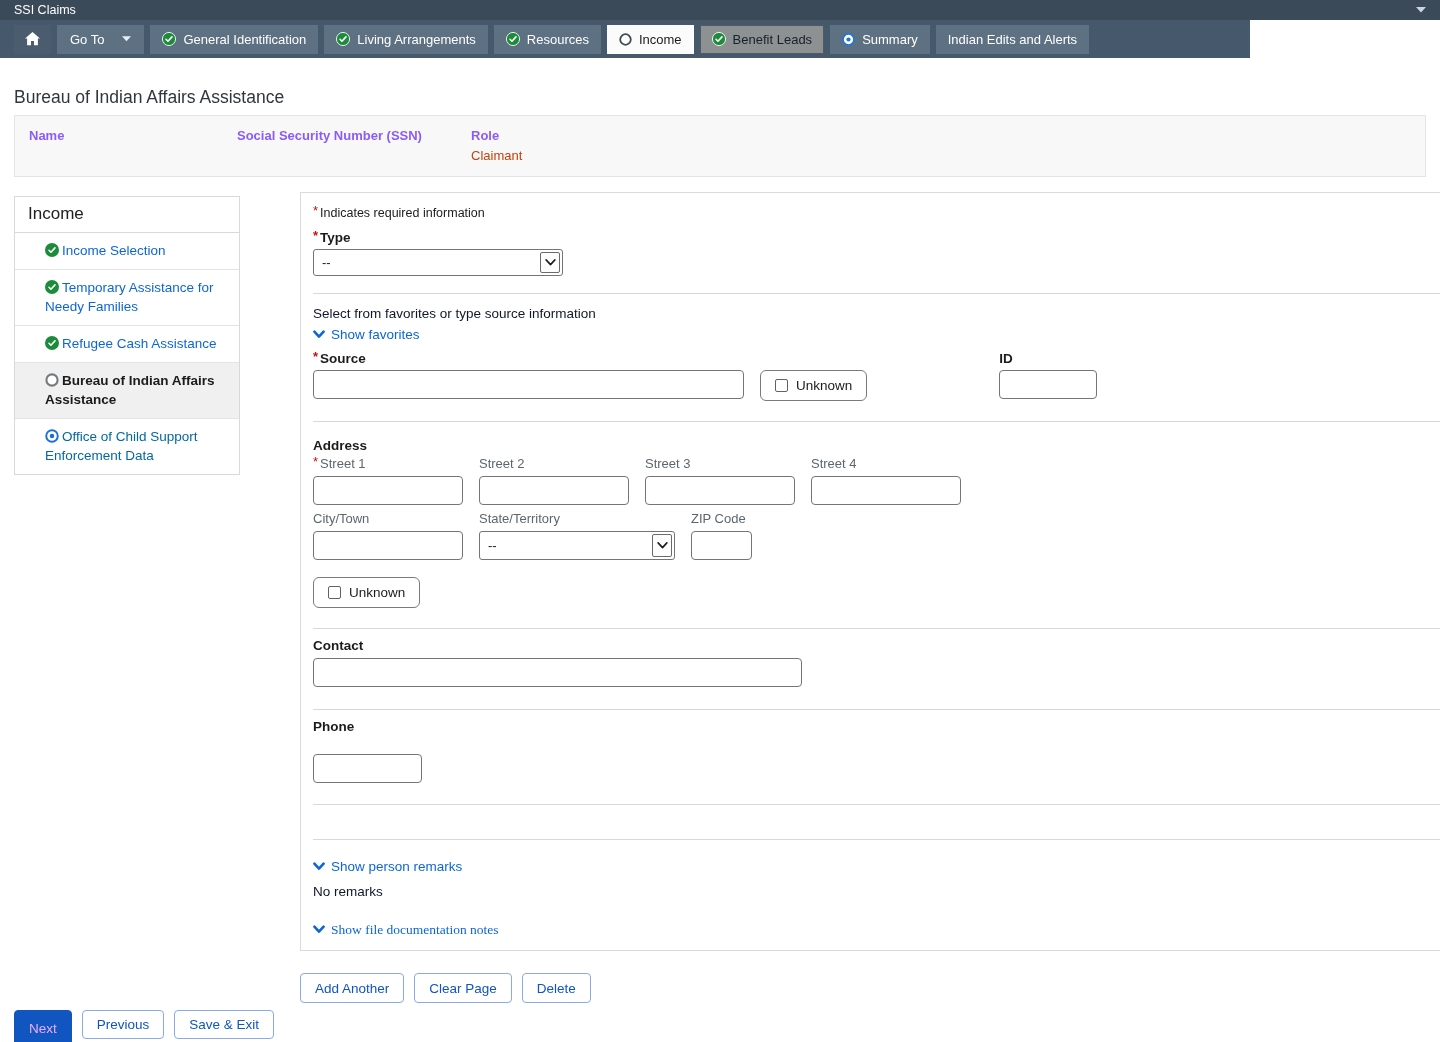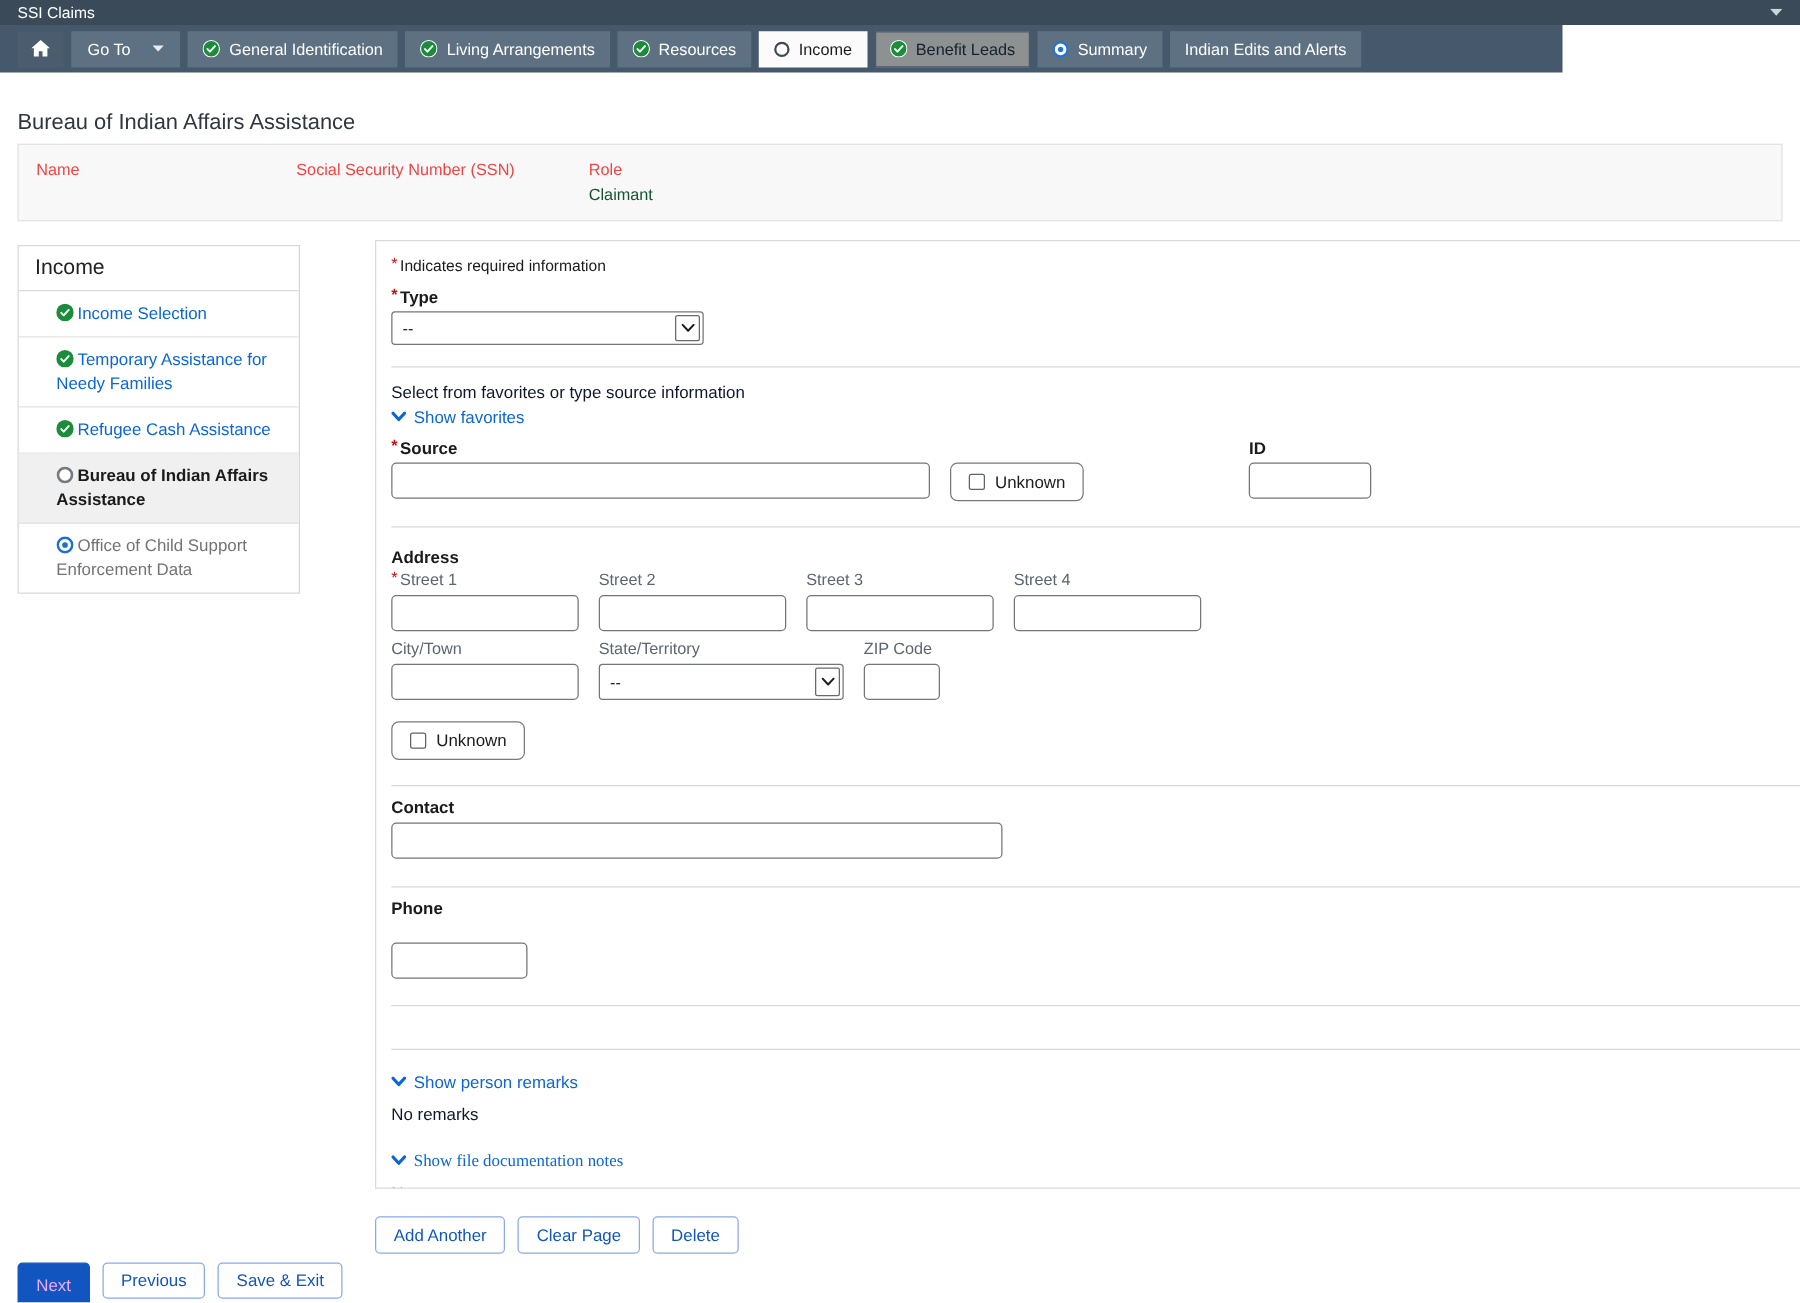--- a/index.html
+++ b/index.html
@@ -22,32 +22,32 @@
   .navbtn.goto { padding:0 13px; gap:18px; }
   .tab-current { background:#fbfbfb; color:#1b1b1b; }
   .tab-focused { background:#8e9192; color:#14202c; outline:1px solid #4e5a66; outline-offset:-1px; }
   .icon { display:inline-flex; align-items:center; justify-content:center; line-height:0; }
 
   
   .page-heading { position:absolute; left:14px; top:87px; font-size:17.5px; font-weight:400; color:#30363d; }
   .person-banner { position:absolute; left:14px; top:115px; width:1412px; height:62px;
     background:#f8f8f8; border:1px solid #e4e4e4; }
   .person-banner .col { position:absolute; top:12px; font-size:13px; }
-  .person-banner .lbl { font-weight:400; color:#ef4444; }
-  .person-banner .val { margin-top:5px; font-weight:400; color:#14532d; font-size:13px; }
+  .person-banner .lbl { font-weight:700; color:#8b5cf6; }
+  .person-banner .val { margin-top:5px; font-weight:400; color:#c2410c; font-size:13px; }
 
   
   .sidebar { position:absolute; left:14px; top:196px; width:226px; background:#fff; border:1px solid #d9d9d9; }
   .sidebar-title { font-size:17px; color:#222; padding:7px 12px 8px 13px; border-bottom:1px solid #d9d9d9; }
   .side-item { padding:8px 12px 9px 30px; border-bottom:1px solid #e4e4e4; font-size:13.5px; line-height:19px; cursor:pointer; }
   .side-item:last-child { border-bottom:none; }
   .side-item .icon { vertical-align:-2px; margin-right:3px; }
   .side-item.complete { color:#0c66d6; }
   .side-item.current { background:#f0f0f0; color:#1b1b1b; font-weight:700; }
-  .side-item.pending { color:#737373; }
+  .side-item.pending { color:#0369a1; }
 
   
   .panel { position:absolute; left:300px; top:192px; width:1162px; height:759px;
     border:1px solid #dadada; background:#fff; padding:12px 14px 0 12px; overflow:hidden; }
   .hr { height:1px; background:#d8d8d8; }
   .star { color:#cb0e0e; margin-right:2px; position:relative; top:-2px; font-size:13px; }
   .note { font-size:12.5px; color:#1b1b1b; }
   .flabel { font-size:13.5px; font-weight:700; color:#1b1b1b; }
   .flabel-sub { font-size:13px; font-weight:400; color:#5c6670; }
   .txt { height:29px; border:1px solid #757575; border-radius:4px; background:#fff; font-size:13.5px;

